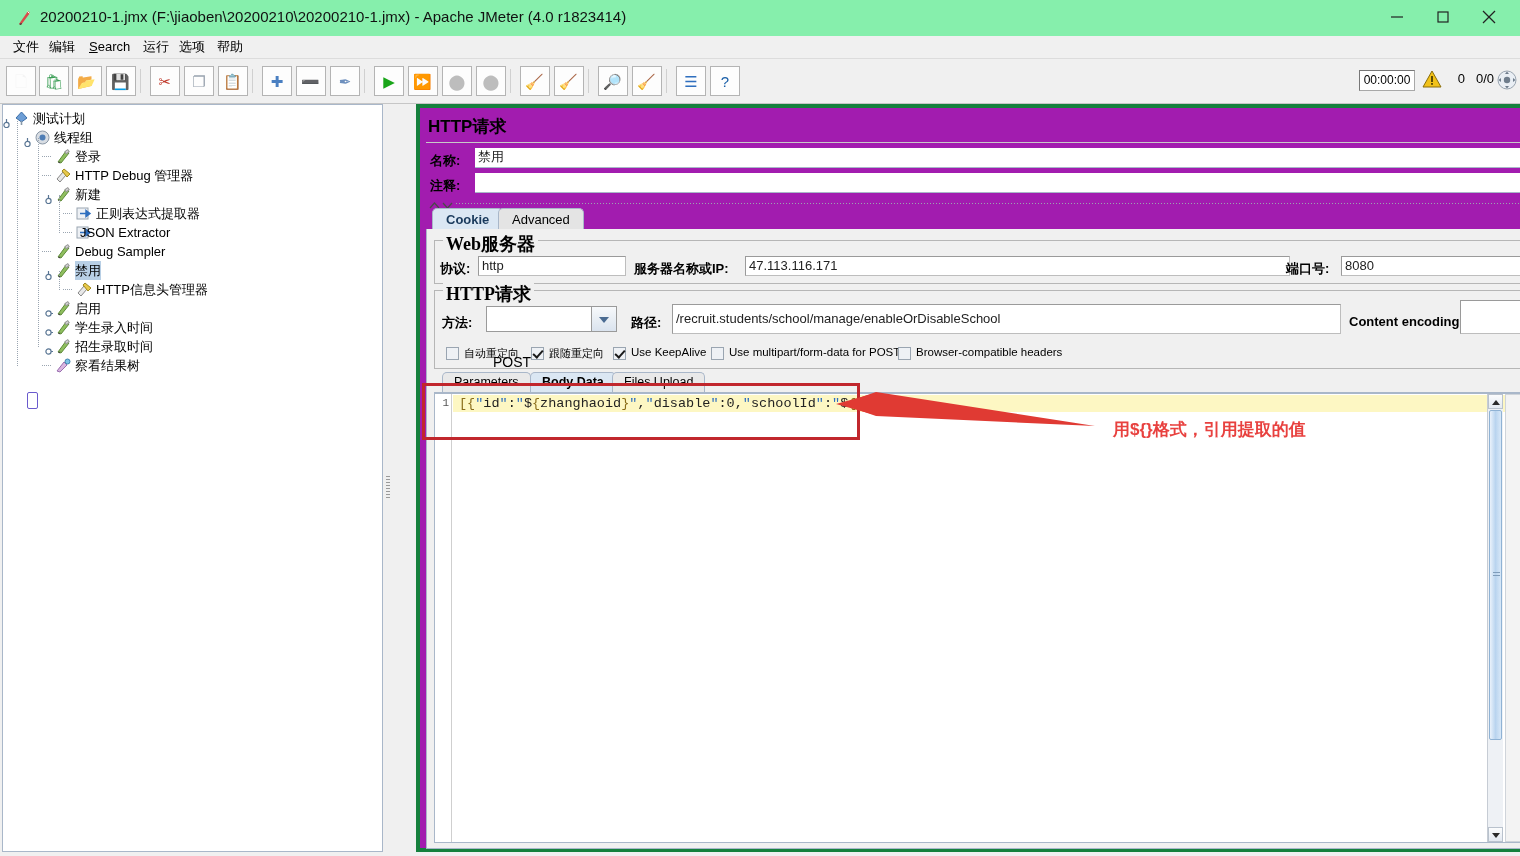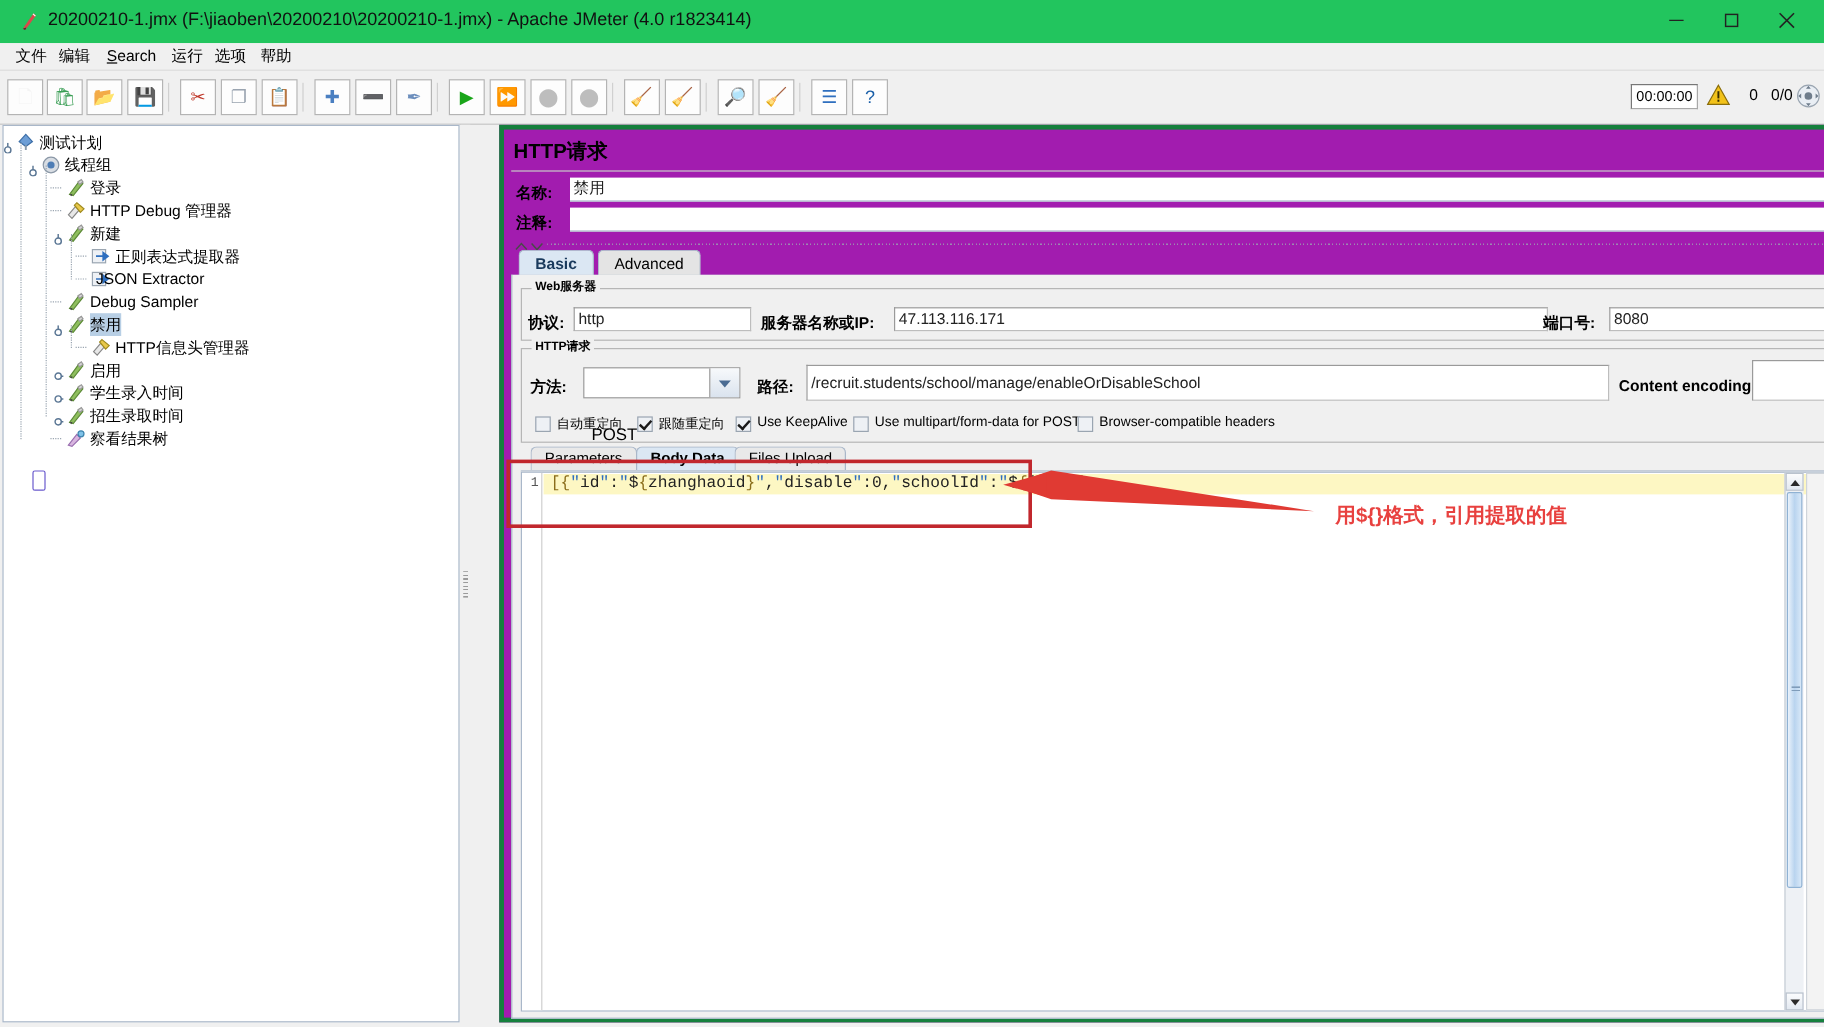--- a/index.html
+++ b/index.html
@@ -6,21 +6,21 @@
   body{
     width:1520px;height:856px;overflow:hidden;
     background:#f0f0f0;
     font-family:"Liberation Sans","DejaVu Sans",sans-serif;
     font-size:13px;color:#000;
     -webkit-font-smoothing:antialiased;
   }
   .app{position:relative;width:1520px;height:856px;background:#f0f0f0;box-sizing:border-box;}
 
   
-  .titlebar{position:absolute;left:0;top:0;width:1520px;height:36px;background:#22c55e;}
+  .titlebar{position:absolute;left:0;top:0;width:1520px;height:36px;background:#86efac;}
   .titlebar .tb-icon{position:absolute;left:14px;top:8px;width:20px;height:20px;}
   .titlebar .tb-text{position:absolute;left:40px;top:8px;font-size:15px;color:#111;white-space:nowrap;}
   .wbtn{position:absolute;top:0;width:46px;height:34px;cursor:default;}
   .wbtn svg{position:absolute;left:50%;top:50%;transform:translate(-50%,-50%);}
   .wbtn-min{right:100px;}
   .wbtn-max{right:54px;}
   .wbtn-close{right:8px;}
 
   
   .menubar{position:absolute;left:0;top:36px;width:1520px;height:22px;background:#f0f0f0;}
@@ -74,21 +74,21 @@
   .tabstrip{position:absolute;left:6px;top:200px;width:1106px;height:22px;}
   .tab{position:absolute;top:0;height:22px;line-height:21px;padding:0 13px;font-size:13px;
        border:1px solid #a9b7c9;border-bottom:none;background:#e4e4e4;
        border-radius:5px 5px 0 0;box-sizing:border-box;cursor:default;}
   .tab.active{background:#dbe7f3;font-weight:bold;color:#1a3a5c;}
   .tabsep{position:absolute;left:6px;top:221px;width:1106px;height:1px;background:#a9b7c9;}
 
   
   .group{position:absolute;border:1px solid #b6b6b6;box-sizing:border-box;background:transparent;}
   .group > .gtitle{position:absolute;left:8px;top:-9px;background:#f0f0f0;padding:0 3px;
-                   font-size:10px;font-weight:bold;}
+                   font-size:18px;font-weight:bold;font-family:Liberation Serif, serif;}
 
   
   .combo{position:absolute;height:26px;border:1px solid #9a9a9a;background:#fff;box-sizing:border-box;}
   .combo .cval{position:absolute;left:6px;top:3px;font-size:14px;margin-top:44px;}
   .combo .carrow{position:absolute;right:0;top:0;width:24px;height:24px;
                  background:linear-gradient(#f7f9fb,#dae3ee);border-left:1px solid #9a9a9a;}
   .combo .carrow:after{content:"";position:absolute;left:7px;top:10px;
                        border-left:5px solid transparent;border-right:5px solid transparent;
                        border-top:6px solid #4a6b92;}
 
@@ -441,21 +441,21 @@
     </span>
     <span style="position:absolute;left:22px;top:90px;">
       <svg width="11" height="9">
           <path d="M1 2 L5.5 7 L10 2" fill="none" stroke="#4a4a4a" stroke-width="1.2"></path>
         </svg>
     </span>
     <div style="position:absolute;left:36px;top:95px;width:1074px;height:1px;
                 background:repeating-linear-gradient(to right,#9aa5b1 0 1px,transparent 1px 3px);"></div>
 
     <div class="tabstrip" style="top:100px;" id="maintabs">
-        <div class="tab active" style="left: 6px;">Basic</div>
+        <div class="tab active" style="left: 6px;">Cookie</div>
         <div class="tab" style="left: 72px;">Advanced</div>
       </div>
     <div class="tabsep" style="top:121px;"></div>
 
     <div style="position:absolute;left:6px;top:121px;width:1106px;height:620px;border:1px solid #a9b7c9;border-top:none;box-sizing:border-box;background:#f0f0f0;"></div>
 
     <div class="group" style="left:14px;top:132px;width:1090px;height:44px;">
       <span class="gtitle">Web服务器</span>
     </div>
     <div class="flabel" style="left:20px;top:152px;">协议:</div>

